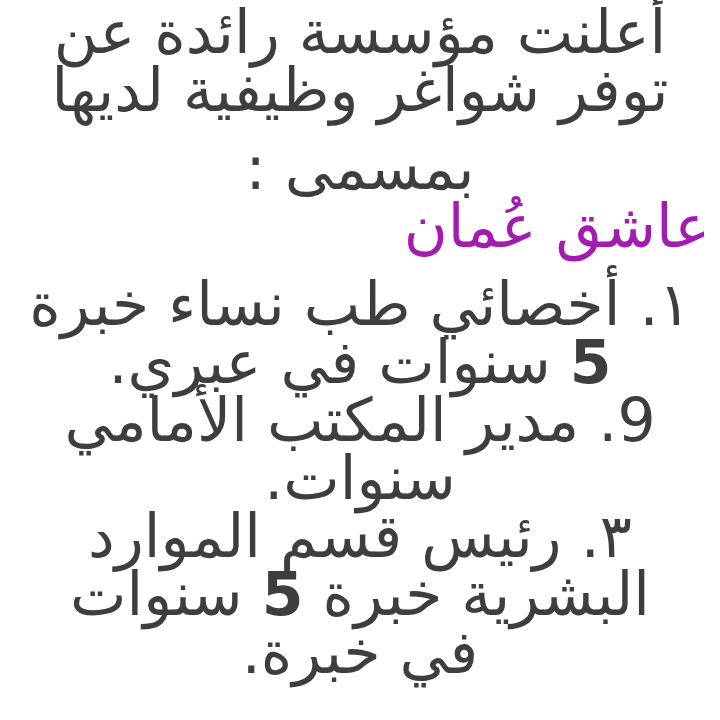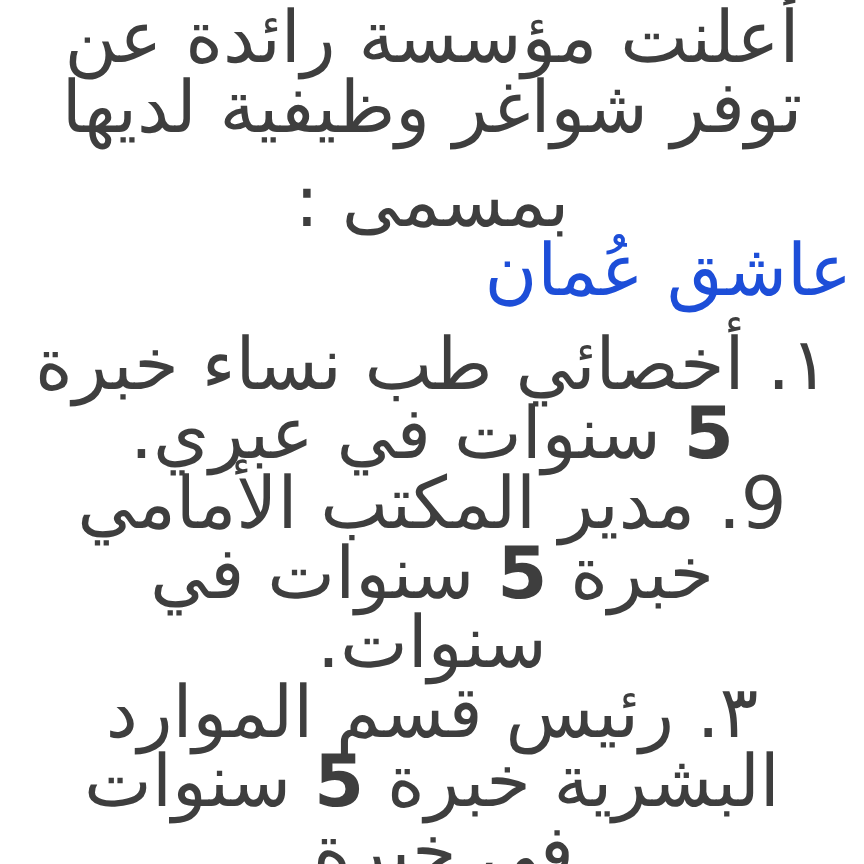--- a/index.html
+++ b/index.html
@@ -37,22 +37,21 @@
     font-family: "DejaVu Sans", sans-serif;
   }
 </style>
 </head>
 <body>
 
 <div class="announcement">
     <div class="line" style="color: rgb(62, 62, 62);"><span>أعلنت مؤسسة رائدة عن</span></div>
     <div class="line" style="color: rgb(62, 62, 62);"><span>توفر شواغر وظيفية لديها</span></div>
     <div class="line" style="color: rgb(62, 62, 62); margin-top: 20px;"><span>بمسمى :</span></div>
-    <div class="line align-right" style="color: #1d4ed8; padding-left: 13px;"><span>عاشق عُمان</span></div>
+    <div class="line align-right" style="color: #a21caf; padding-left: 13px;"><span>عاشق عُمان</span></div>
     <div class="line" style="color: rgb(62, 62, 62); margin-top: 20px;"><span>١. أخصائي طب نساء خبرة</span></div>
     <div class="line" style="color: rgb(62, 62, 62);"><span class="seg-bold">5</span><span> سنوات في عبري.</span></div>
     <div class="line" style="color: rgb(62, 62, 62);"><span>9. مدير المكتب الأمامي</span></div>
-    <div class="line" style="color: rgb(62, 62, 62);"><span>خبرة </span><span class="seg-bold">5</span><span> سنوات في</span></div>
     <div class="line" style="color: rgb(62, 62, 62);"><span>سنوات.</span></div>
     <div class="line" style="color: rgb(62, 62, 62);"><span>٣. رئيس قسم الموارد</span></div>
     <div class="line" style="color: rgb(62, 62, 62);"><span>البشرية خبرة </span><span class="seg-bold">5</span><span> سنوات</span></div>
     <div class="line" style="color: rgb(62, 62, 62);"><span>في خبرة.</span></div>
   </div>
 
 </body></html>

